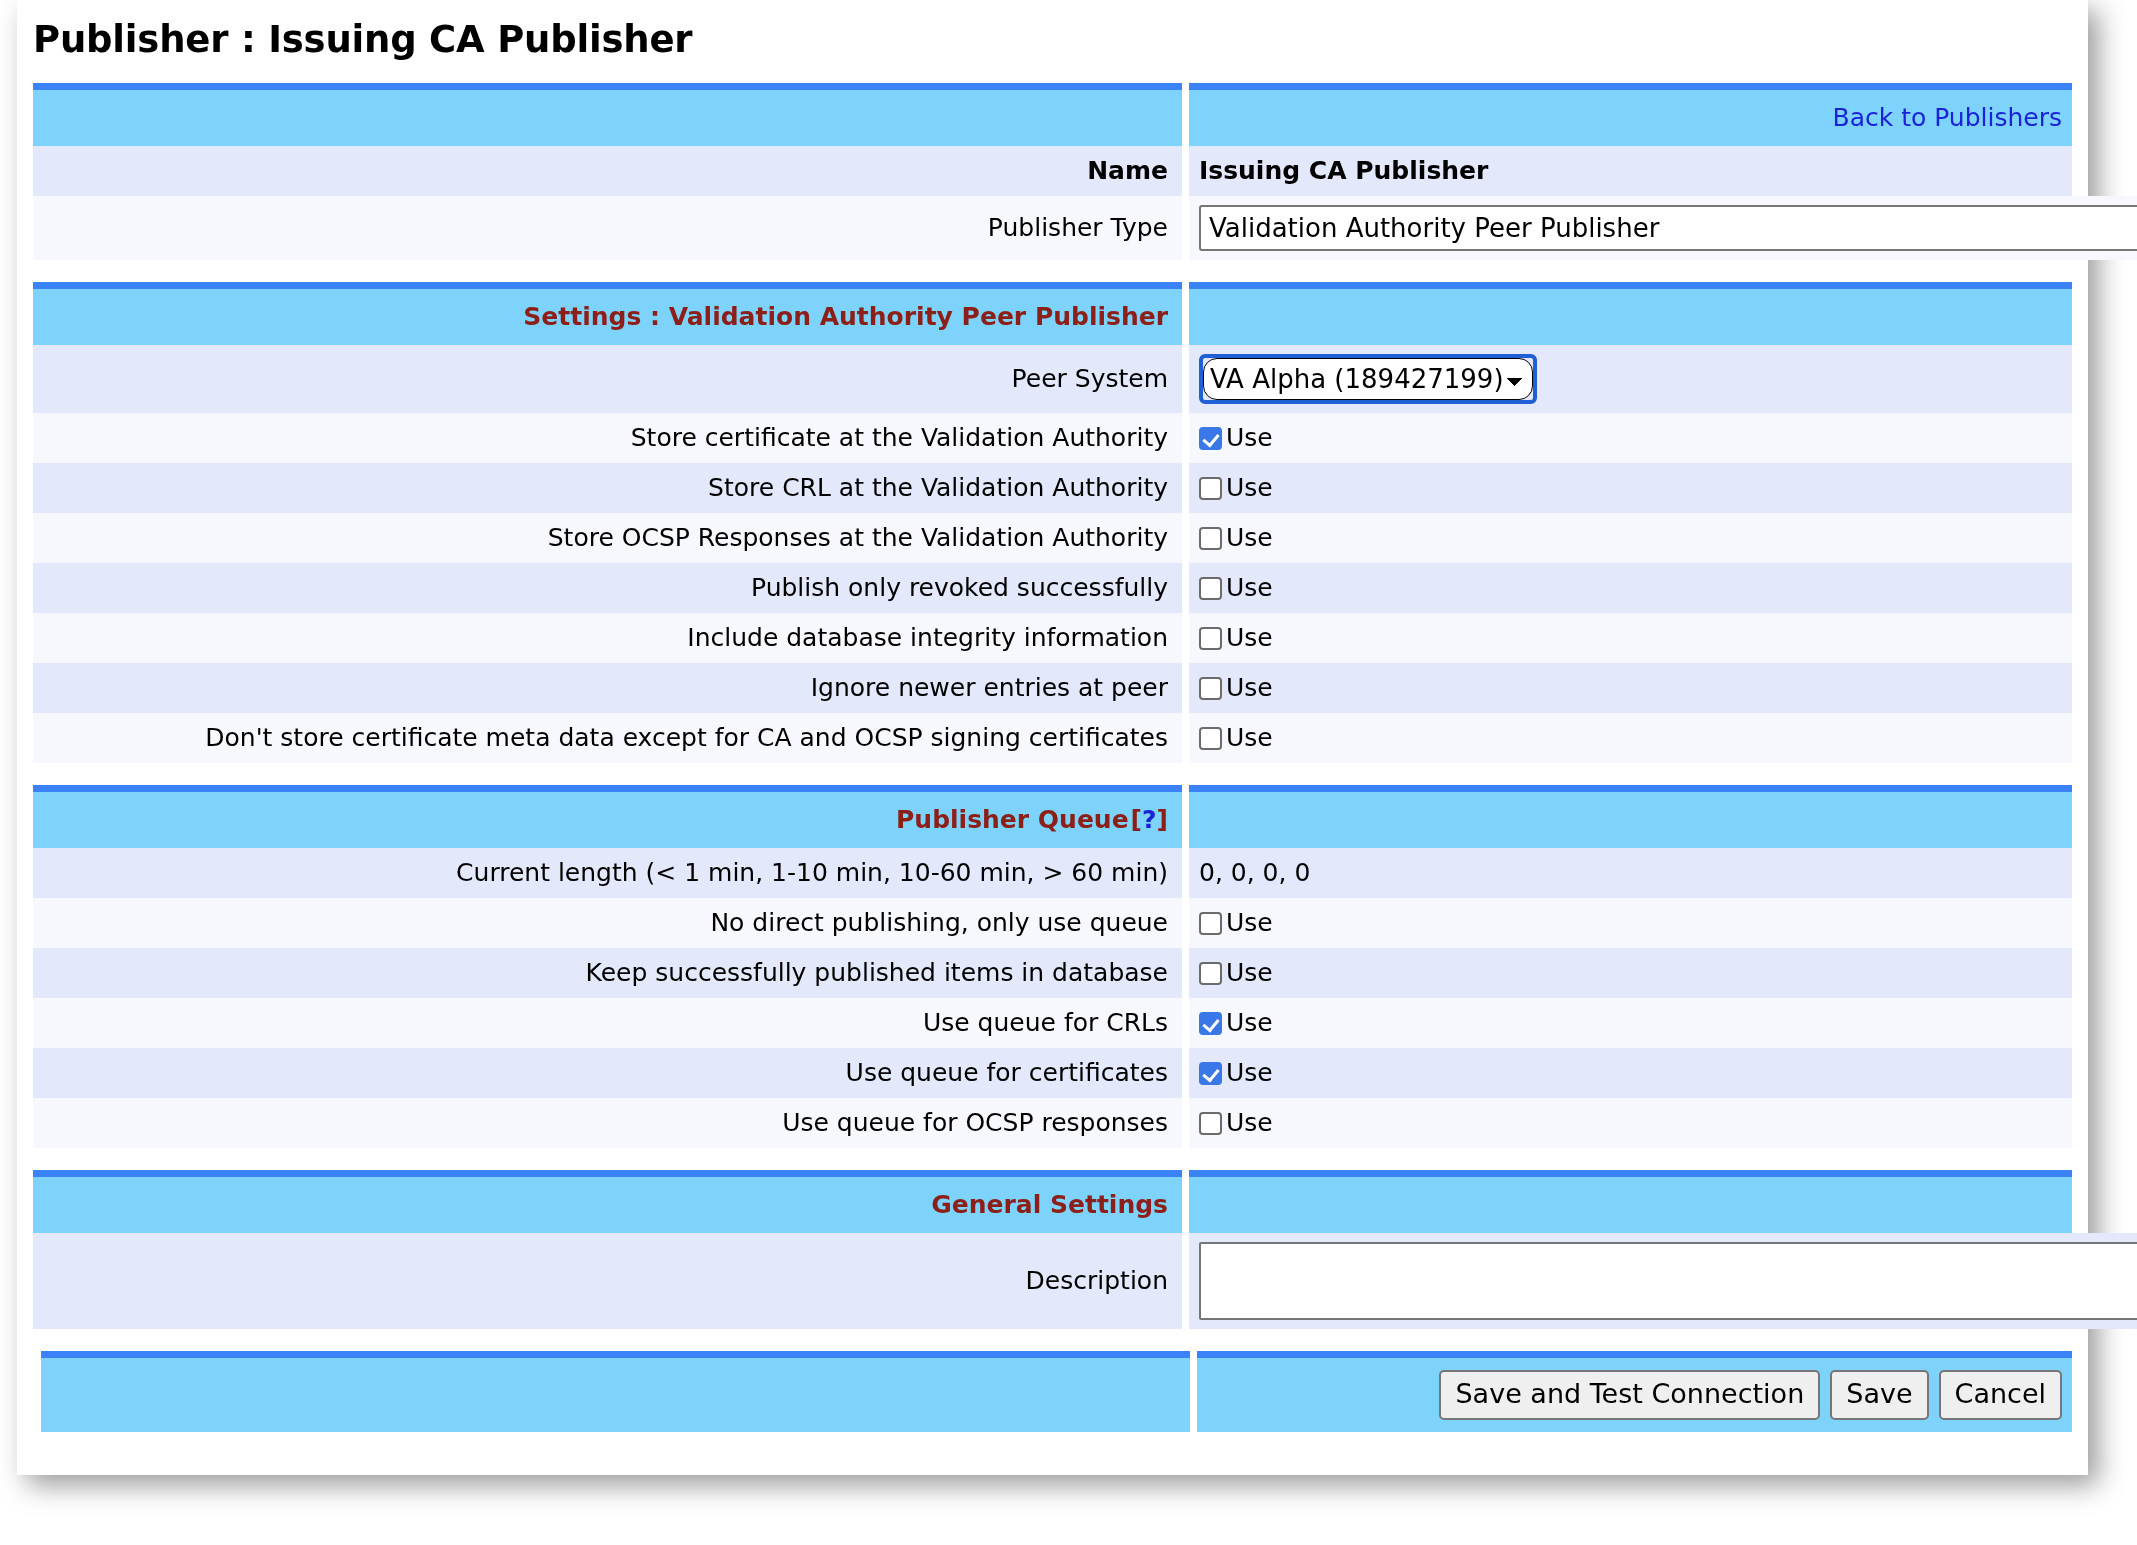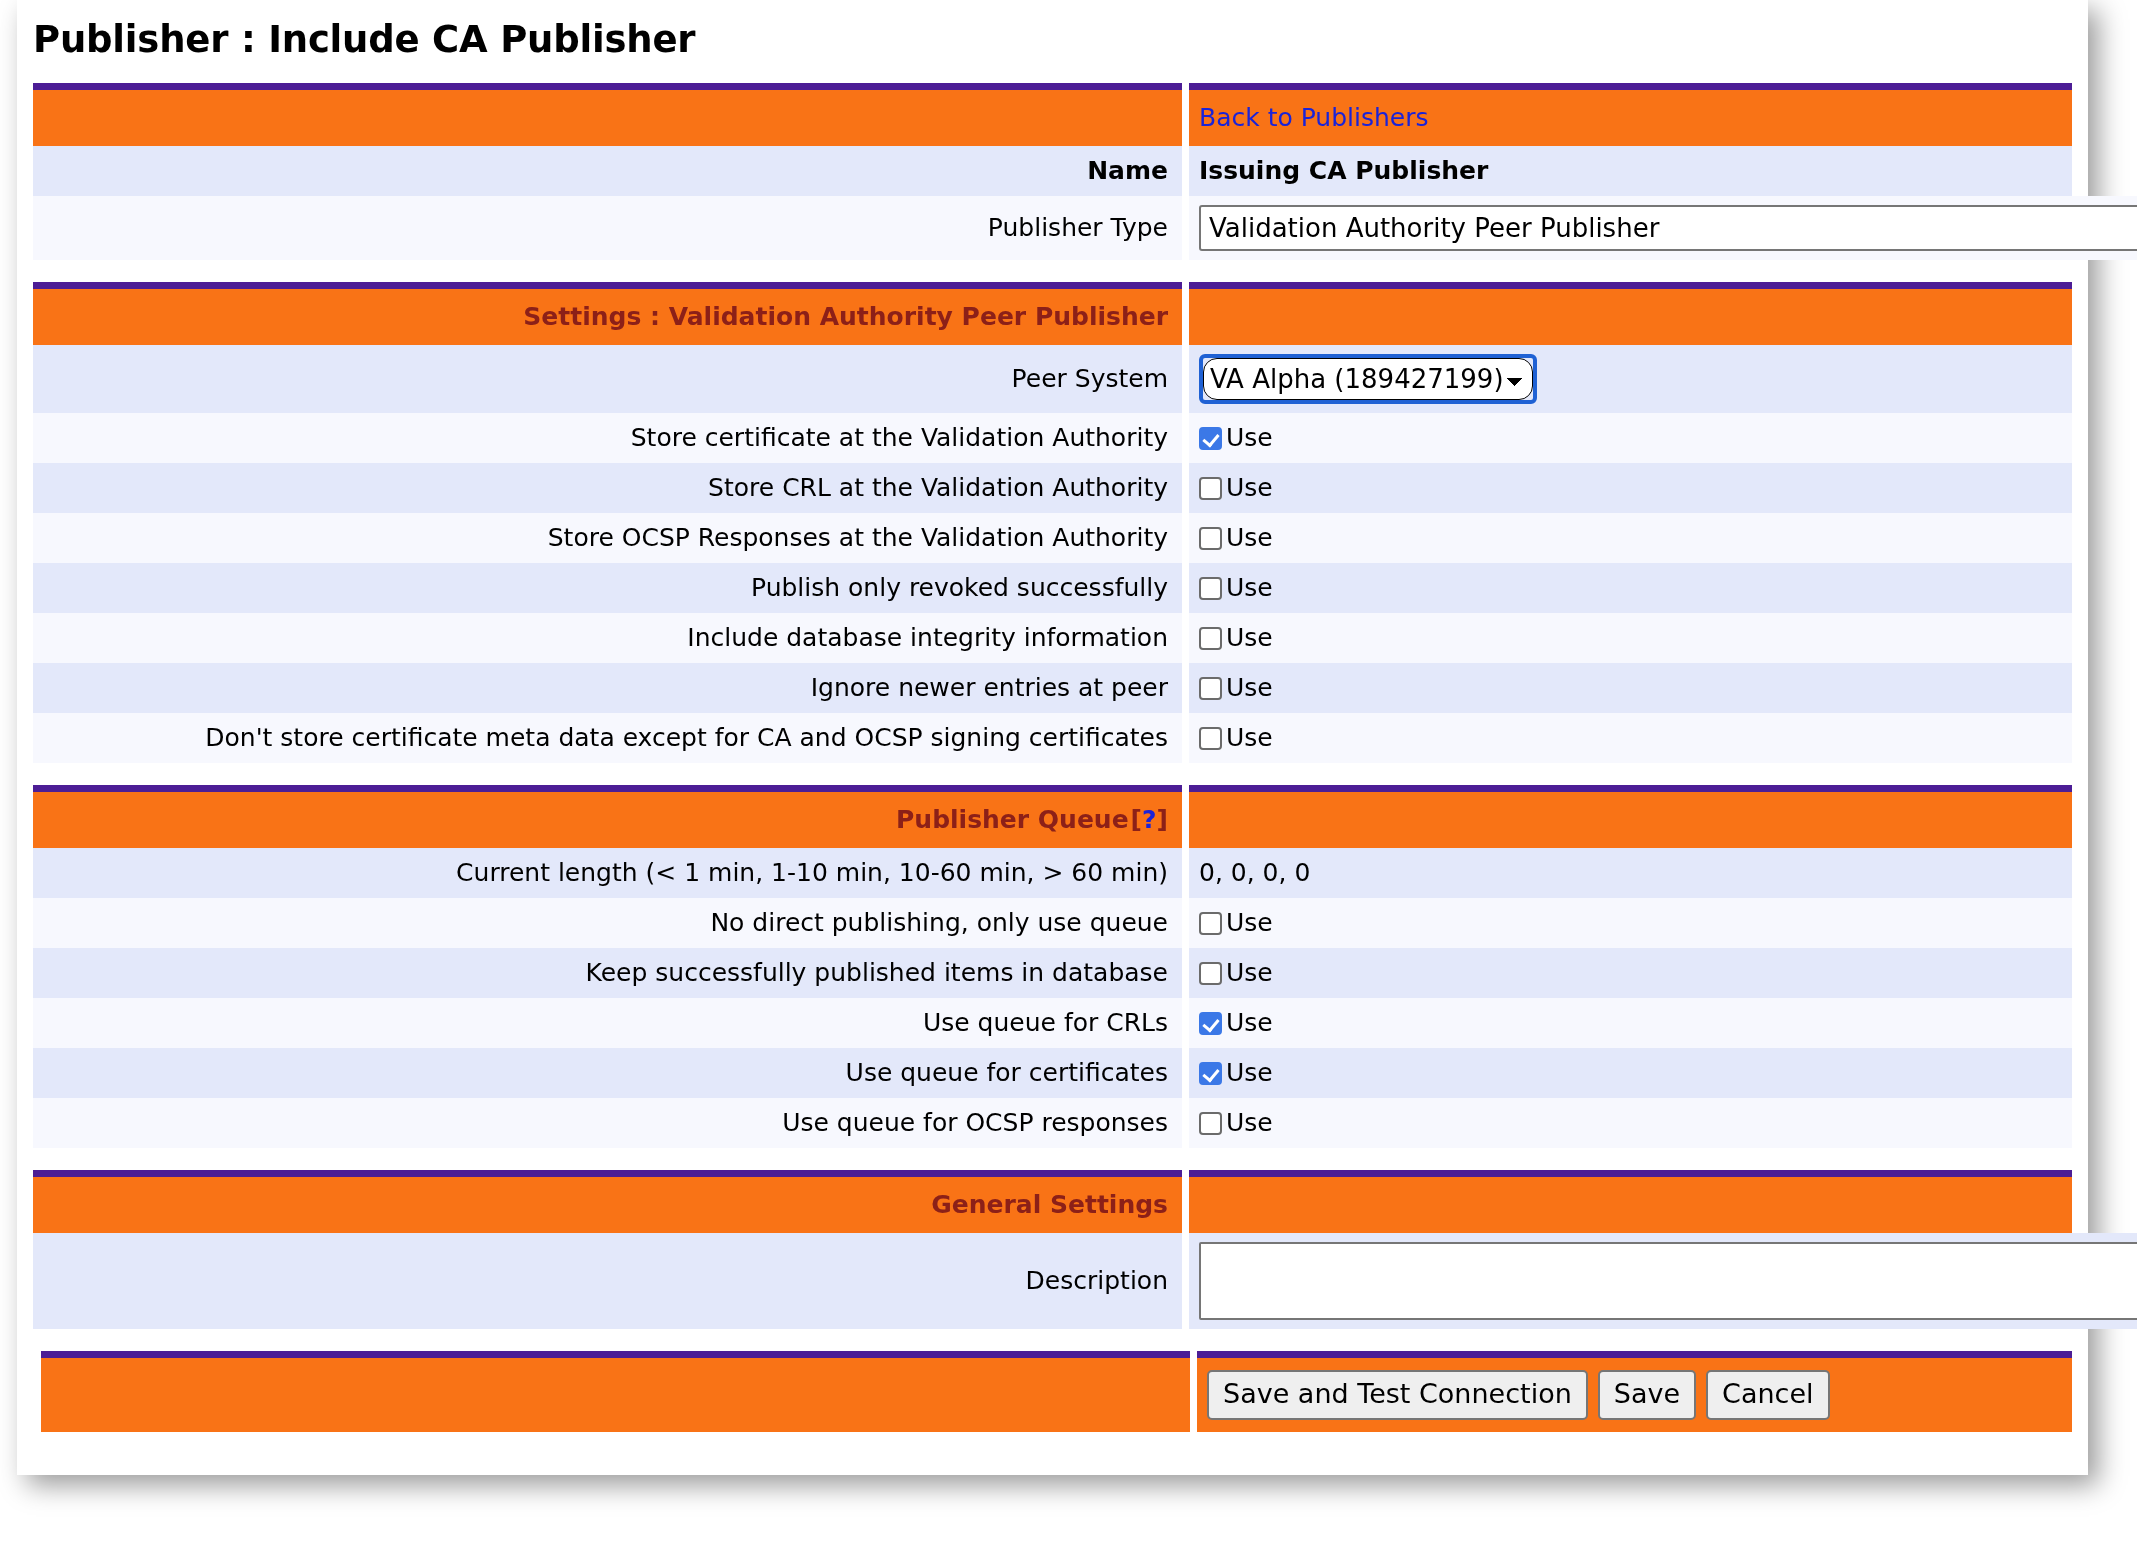--- a/index.html
+++ b/index.html
@@ -69,24 +69,25 @@
     font-size: 25px;
     color: #000000;
     display: flex;
     align-items: center;
     line-height: 1.28;
   }
 
   
   .r-head .cell-label,
   .r-head .cell-value {
-    background: #f97316;
-    border-top: 7px solid #4c1d95;
+    background: #7dd3fc;
+    border-top: 7px solid #3b82f6;
     padding-top: 12px;
     padding-bottom: 12px;
+    justify-content: flex-end;
   }
   .r-blue  .cell-label, .r-blue  .cell-value { background: #e3e8fa; }
   .r-light .cell-label, .r-light .cell-value { background: #f7f8fe; }
 
   .r-head.h-tall .cell-label,
   .r-head.h-tall .cell-value { min-height: 40px; }
 
   
   .sec-title {
     color: #8c2018;
@@ -216,21 +217,21 @@
     cursor: pointer;
     line-height: 1.1;
   }
 </style>
 </head>
 <body>
 
 <div id="page">
   <div id="inner">
 
-    <h1 id="page-title">Publisher : Include CA Publisher</h1>
+    <h1 id="page-title">Publisher : Issuing CA Publisher</h1>
 
     <div class="section">
 
       <div class="row r-head h-tall">
         <div class="cell-label"></div>
         <div class="cell-value">
           <a class="back-link" href="#">Back to Publishers</a>
         </div>
       </div>
 

